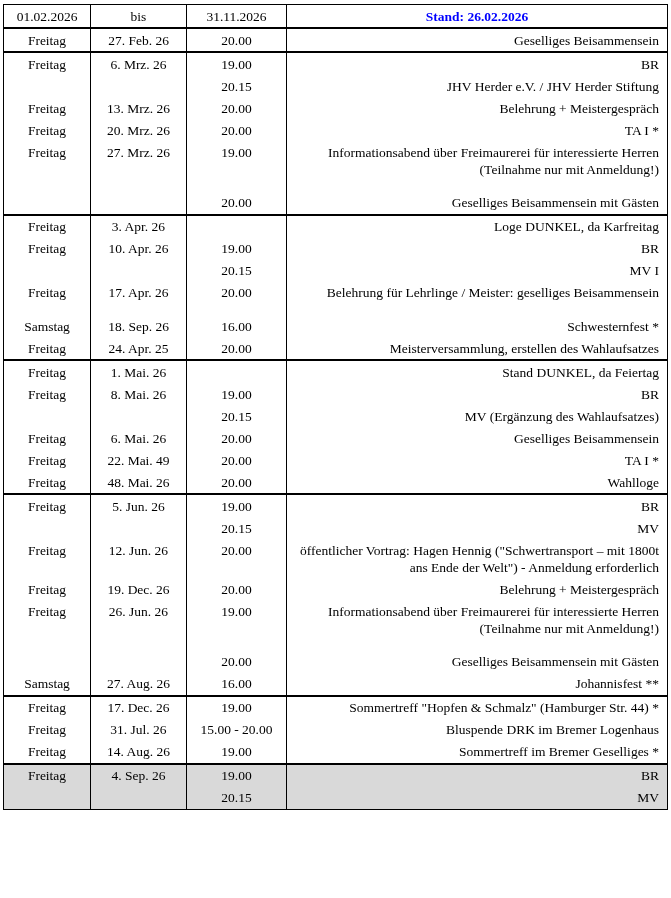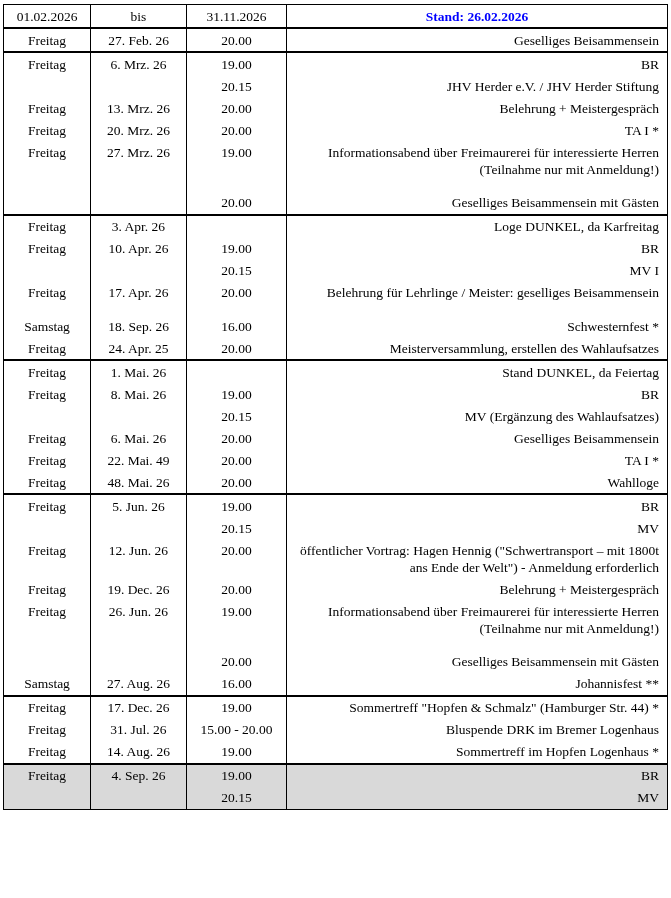--- a/index.html
+++ b/index.html
@@ -226,21 +226,21 @@
         <tr>
           <td class="col-weekday">Freitag</td>
           <td class="col-date">31. Jul. 26</td>
           <td class="col-time">15.00 - 20.00</td>
           <td class="col-activity">Bluspende DRK im Bremer Logenhaus</td>
         </tr>
         <tr>
           <td class="col-weekday">Freitag</td>
           <td class="col-date">14. Aug. 26</td>
           <td class="col-time">19.00</td>
-          <td class="col-activity">Sommertreff im Hopfen Logenhaus *</td>
+          <td class="col-activity">Sommertreff im Bremer Geselliges *</td>
         </tr>
         <tr class="group-first hl">
           <td class="col-weekday">Freitag</td>
           <td class="col-date">4. Sep. 26</td>
           <td class="col-time">19.00</td>
           <td class="col-activity">BR</td>
         </tr>
         <tr class="hl">
           <td class="col-weekday"></td>
           <td class="col-date"></td>

